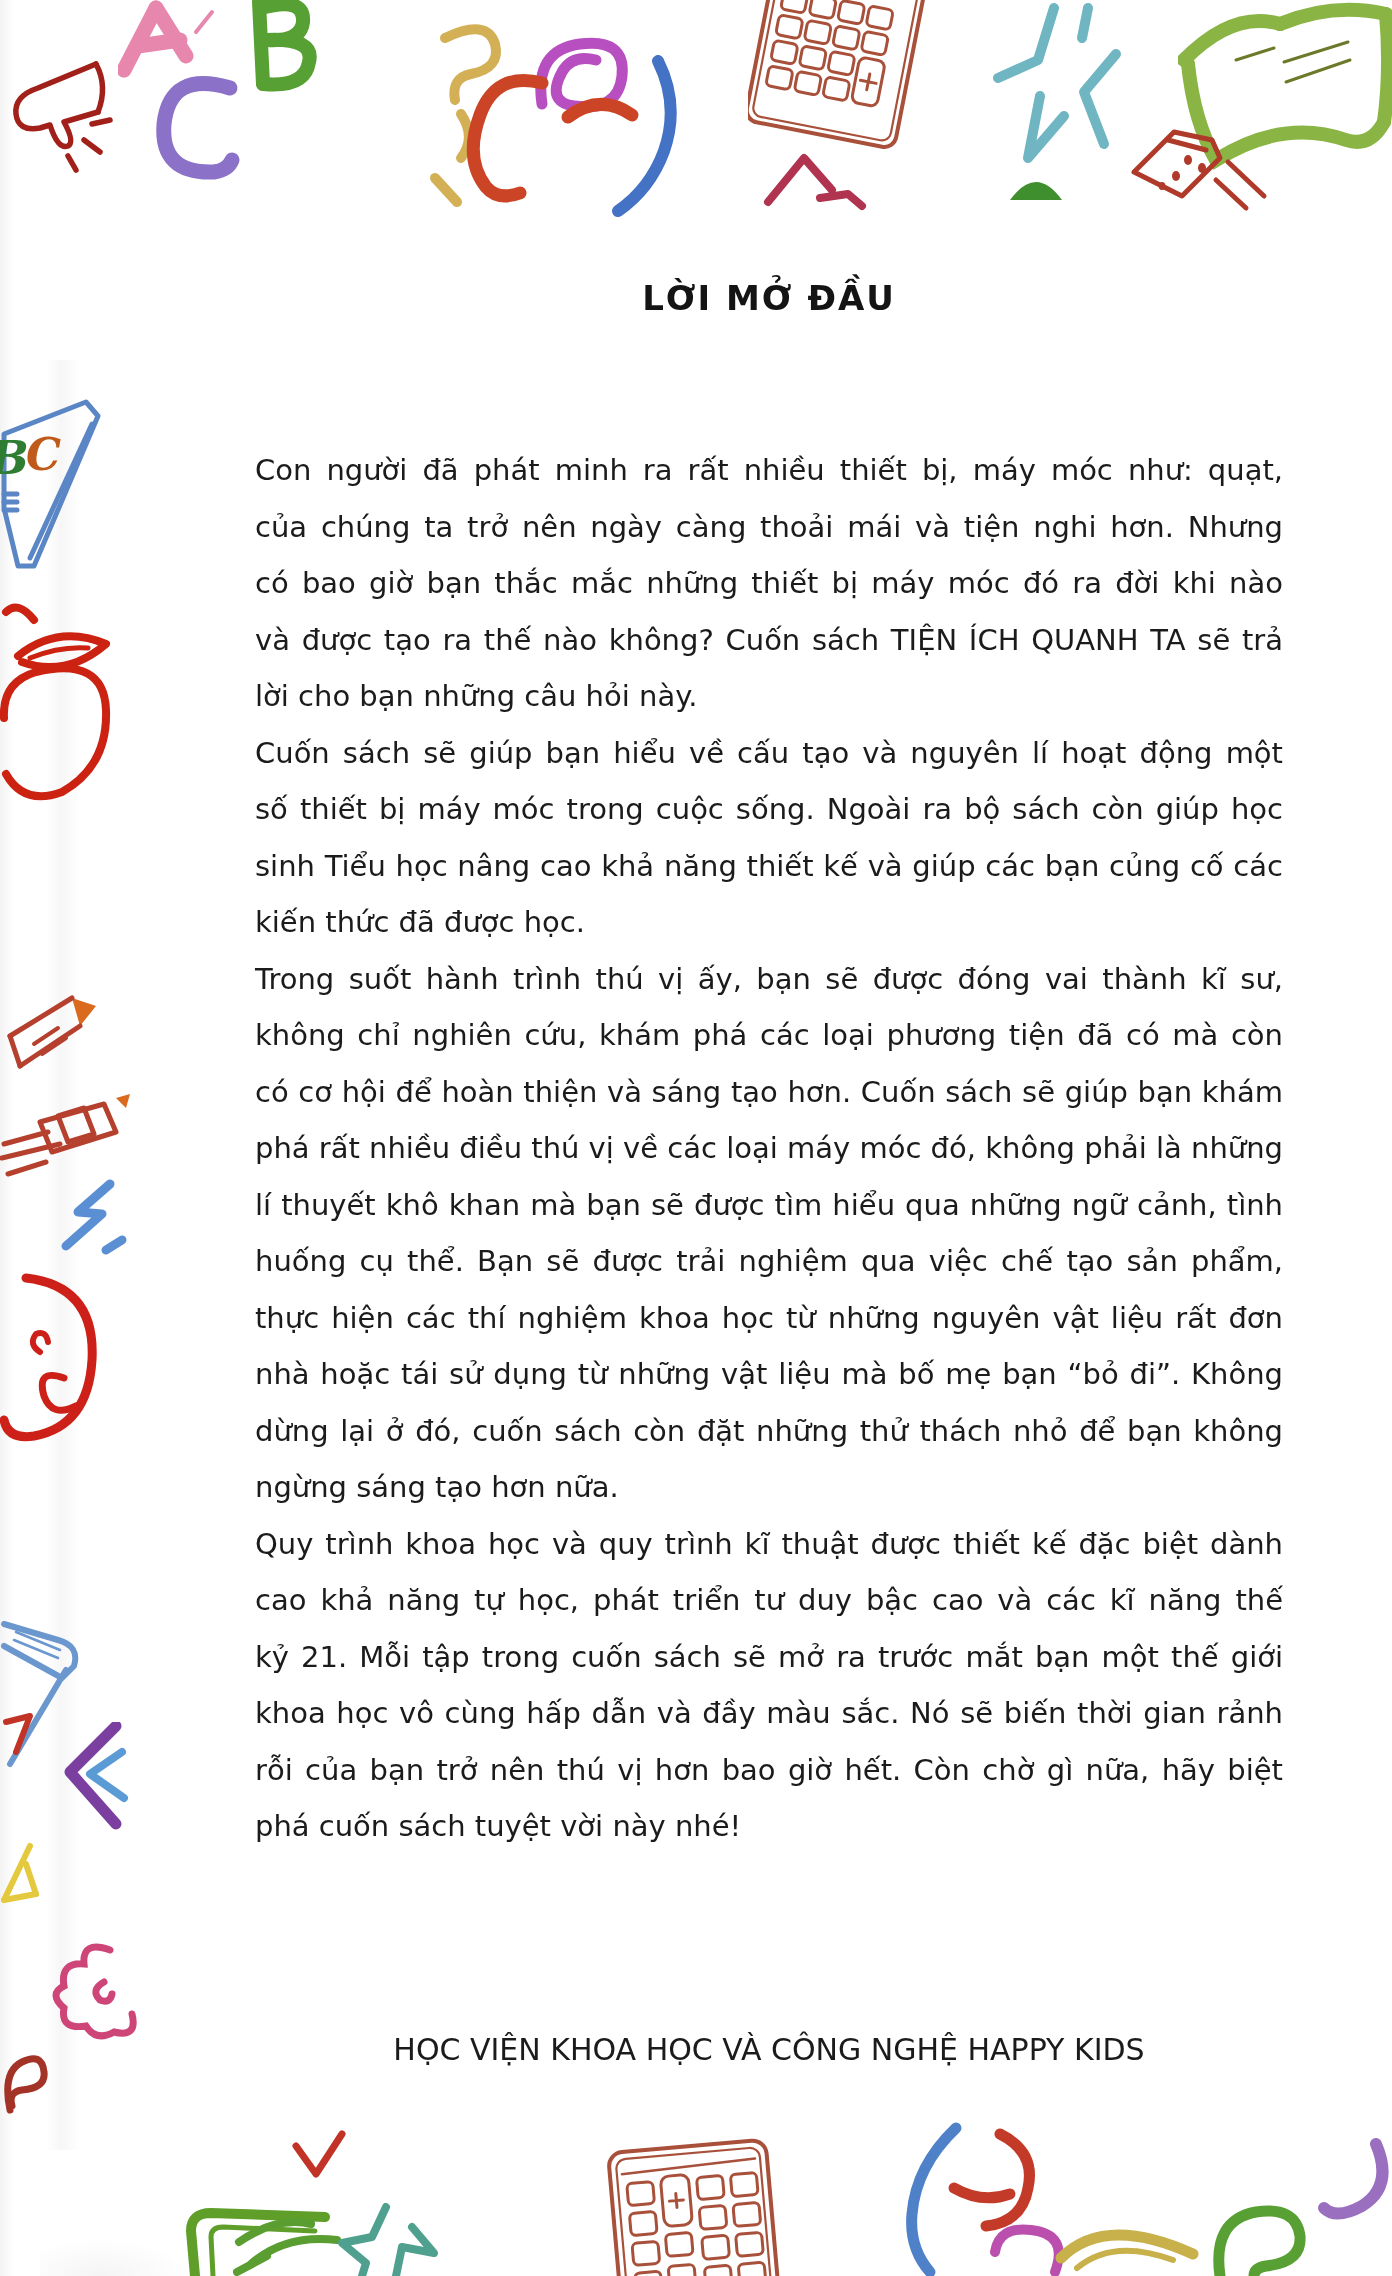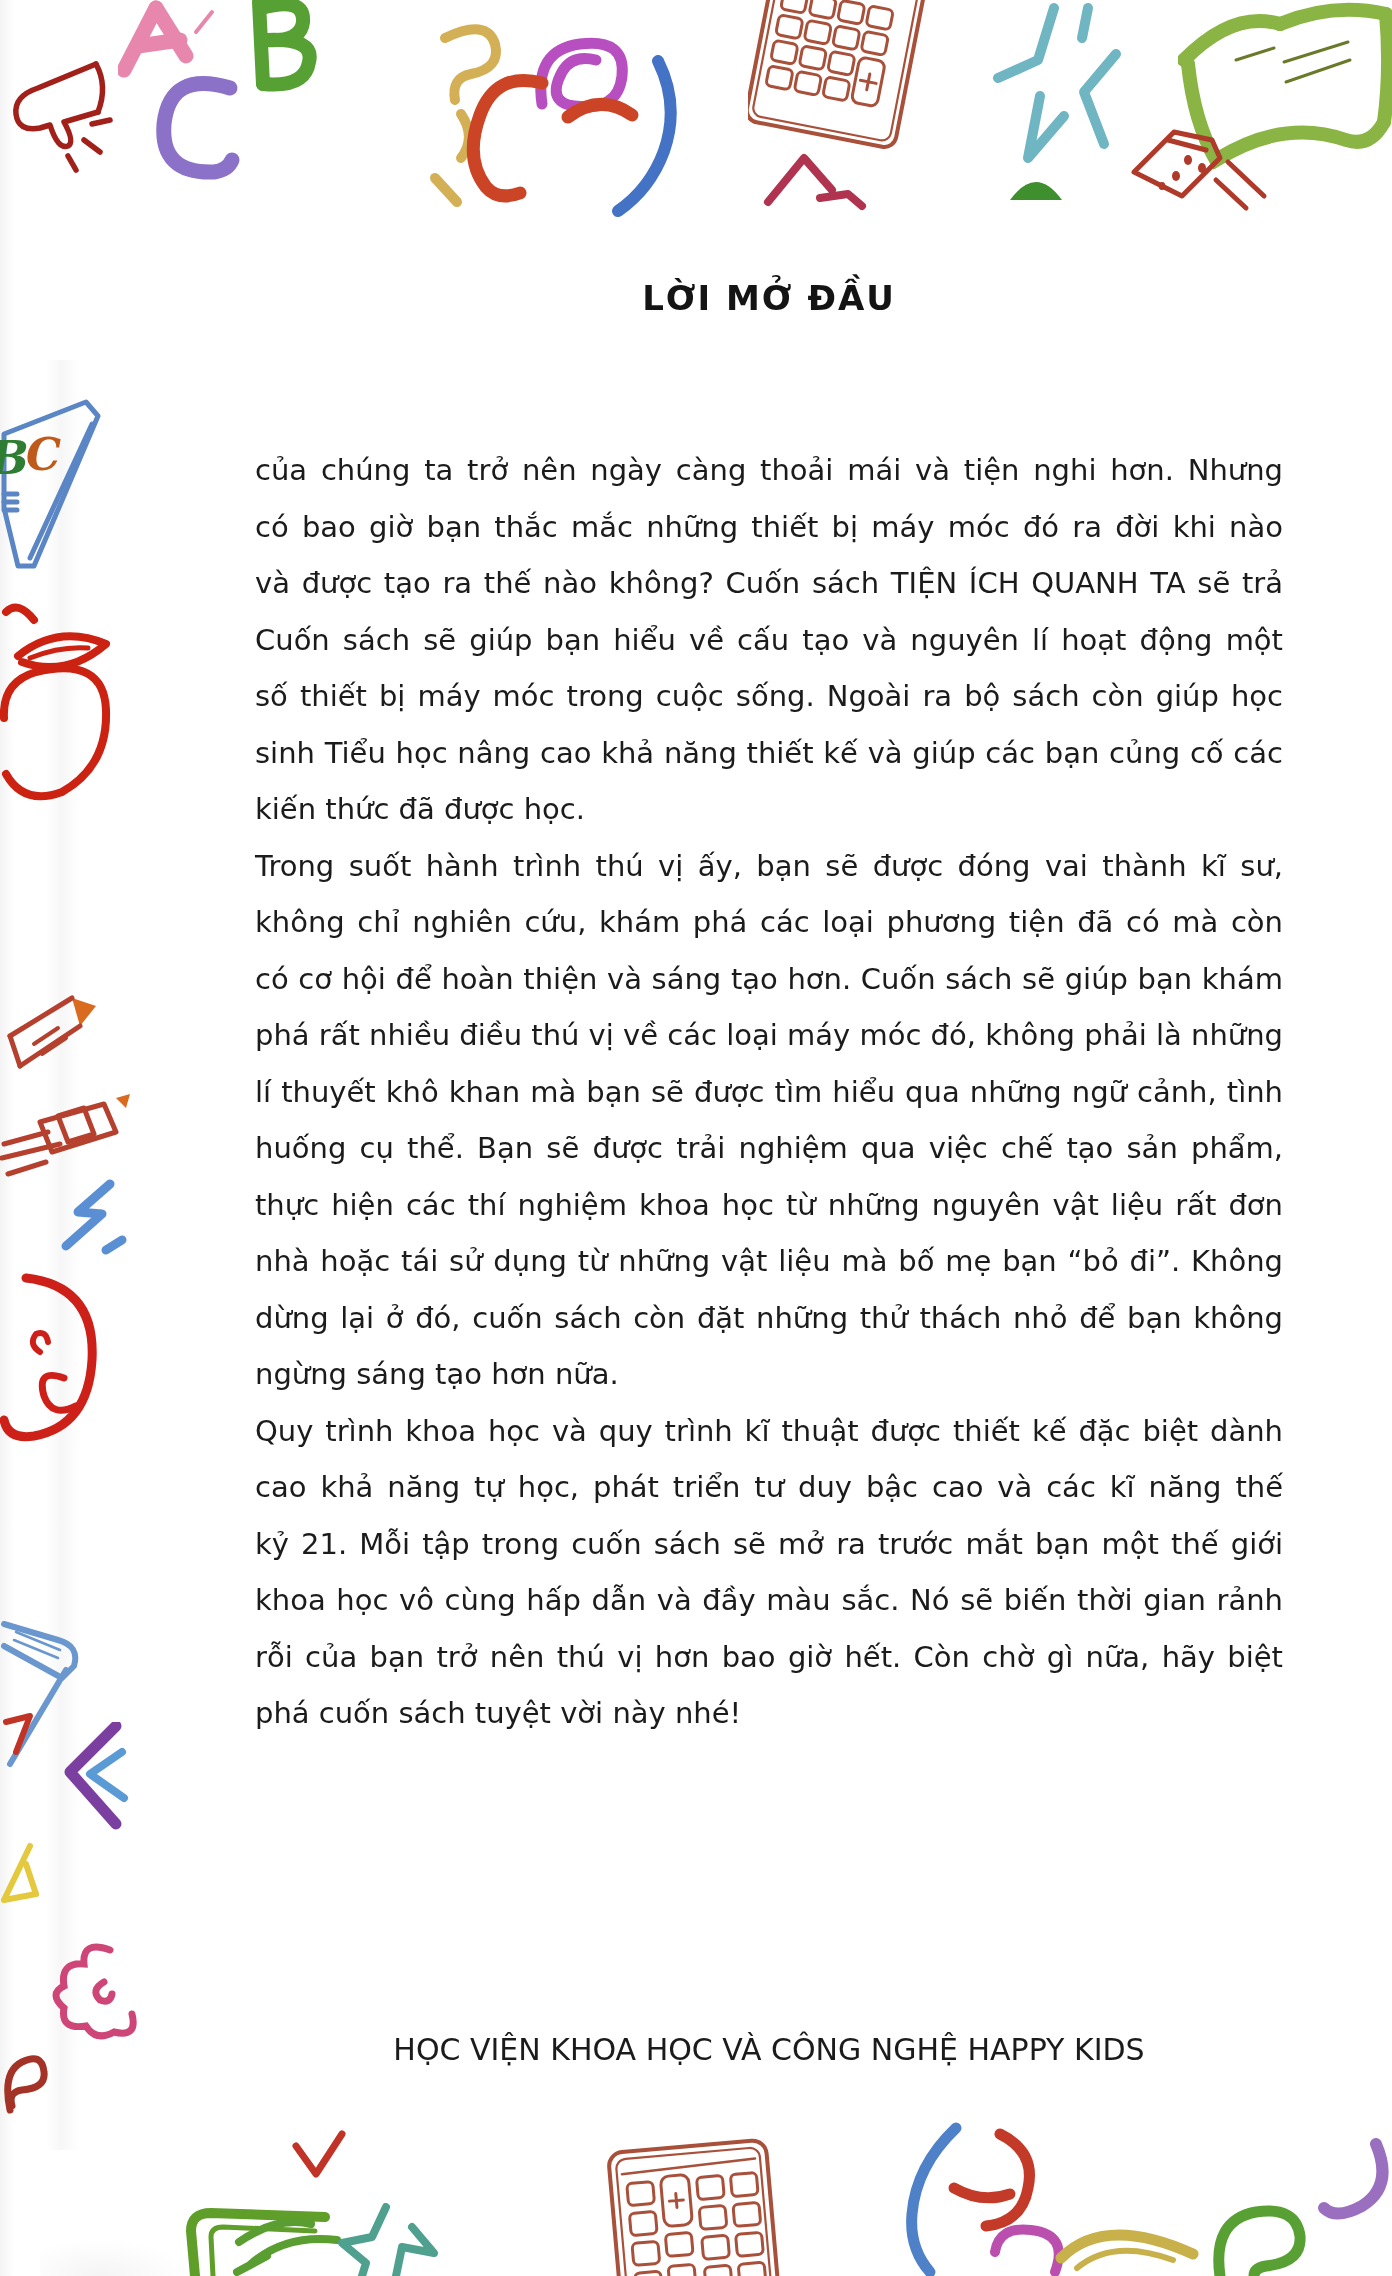--- a/index.html
+++ b/index.html
@@ -340,23 +340,25 @@
   </svg>
 
   <svg class="doodle" style="left:1318px;top:2138px" width="74" height="92" viewBox="0 0 74 92">
     <path d="M58,6 Q76,48 44,68 Q18,82 6,70" fill="none" stroke-width="12" stroke-linecap="round" stroke="#9a6fc0"></path>
   </svg>
 
   <div class="title">LỜI MỞ ĐẦU</div>
 
   <div class="body-text">
       <div>
+        <div class="line">Con người đã phát minh ra rất nhiều thiết bị, máy móc như: quạt,</div>
         <div class="line">của chúng ta trở nên ngày càng thoải mái và tiện nghi hơn. Nhưng</div>
         <div class="line">có bao giờ bạn thắc mắc những thiết bị máy móc đó ra đời khi nào</div>
         <div class="line">và được tạo ra thế nào không? Cuốn sách TIỆN ÍCH QUANH TA sẽ trả</div>
+        <div class="line para-end">lời cho bạn những câu hỏi này.</div>
       </div>
       <div>
         <div class="line">Cuốn sách sẽ giúp bạn hiểu về cấu tạo và nguyên lí hoạt động một</div>
         <div class="line">số thiết bị máy móc trong cuộc sống. Ngoài ra bộ sách còn giúp học</div>
         <div class="line">sinh Tiểu học nâng cao khả năng thiết kế và giúp các bạn củng cố các</div>
         <div class="line para-end">kiến thức đã được học.</div>
       </div>
       <div>
         <div class="line">Trong suốt hành trình thú vị ấy, bạn sẽ được đóng vai thành kĩ sư,</div>
         <div class="line">không chỉ nghiên cứu, khám phá các loại phương tiện đã có mà còn</div>

